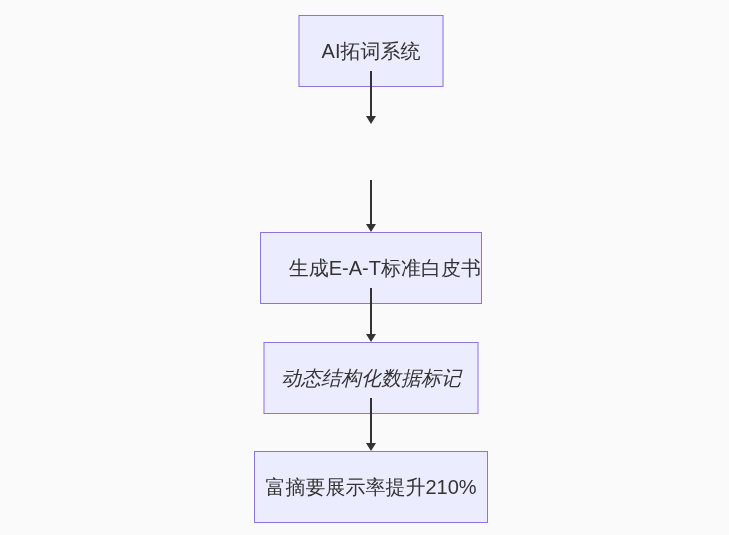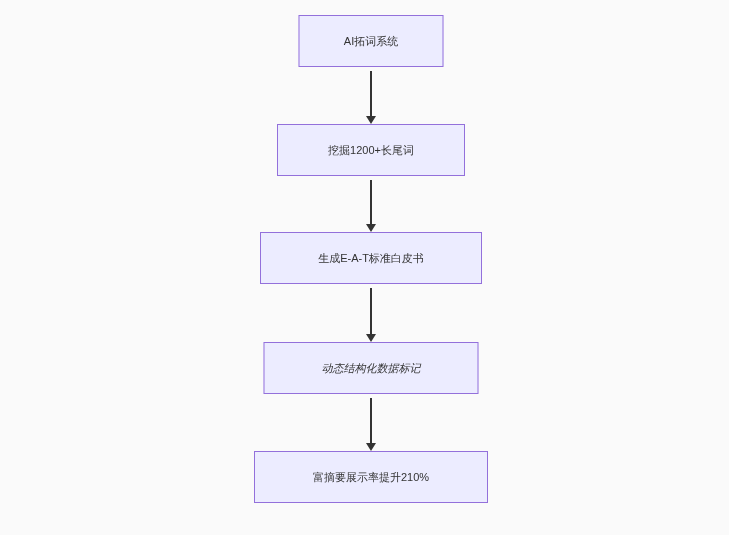--- a/index.html
+++ b/index.html
@@ -11,30 +11,30 @@
   }
   html,body{margin:0;padding:0;}
   body{
     width:729px;height:535px;overflow:hidden;
     background:var(--bg);
     font-family:"Liberation Sans","DejaVu Sans",sans-serif;
   }
   .canvas{position:relative;width:729px;height:535px;}
   .node{
     position:absolute;left:371px;transform:translateX(-50%);
-    height:52px;box-sizing:border-box;
+    height:72px;box-sizing:border-box;
     background:var(--node-fill);
     border:1px solid var(--node-border);
     display:flex;align-items:center;justify-content:center;
-    font-size:11px;color:var(--node-text);
+    font-size:20px;color:var(--node-text);
     white-space:nowrap;
   }
   .n1{top:15px;width:145px;}
   .n2{top:124px;width:188px;}
-  .n3{top:232px;width:222px;}
+  .n3{top:232px;width:222px;justify-content:flex-end;}
   .n4{top:342px;width:215px;font-style:italic;}
   .n5{top:451px;width:234px;}
   .arrow{
     position:absolute;left:371px;transform:translateX(-50%);
     display:flex;flex-direction:column;align-items:center;
   }
   .a1{top:71px;height:53px;}
   .a2{top:180px;height:52px;}
   .a3{top:288px;height:54px;}
   .a4{top:398px;height:53px;}
@@ -53,23 +53,20 @@
 
   <div class="node n1">
     <span>AI拓词系统</span>
   </div>
 
   <div class="arrow a1">
     <div class="arrow-line"></div>
     <div class="arrow-head"></div>
   </div>
 
-  <div class="node n2">
-    <span>挖掘1200+长尾词</span>
-  </div>
 
   <div class="arrow a2">
     <div class="arrow-line"></div>
     <div class="arrow-head"></div>
   </div>
 
   <div class="node n3">
     <span>生成E-A-T标准白皮书</span>
   </div>
 

